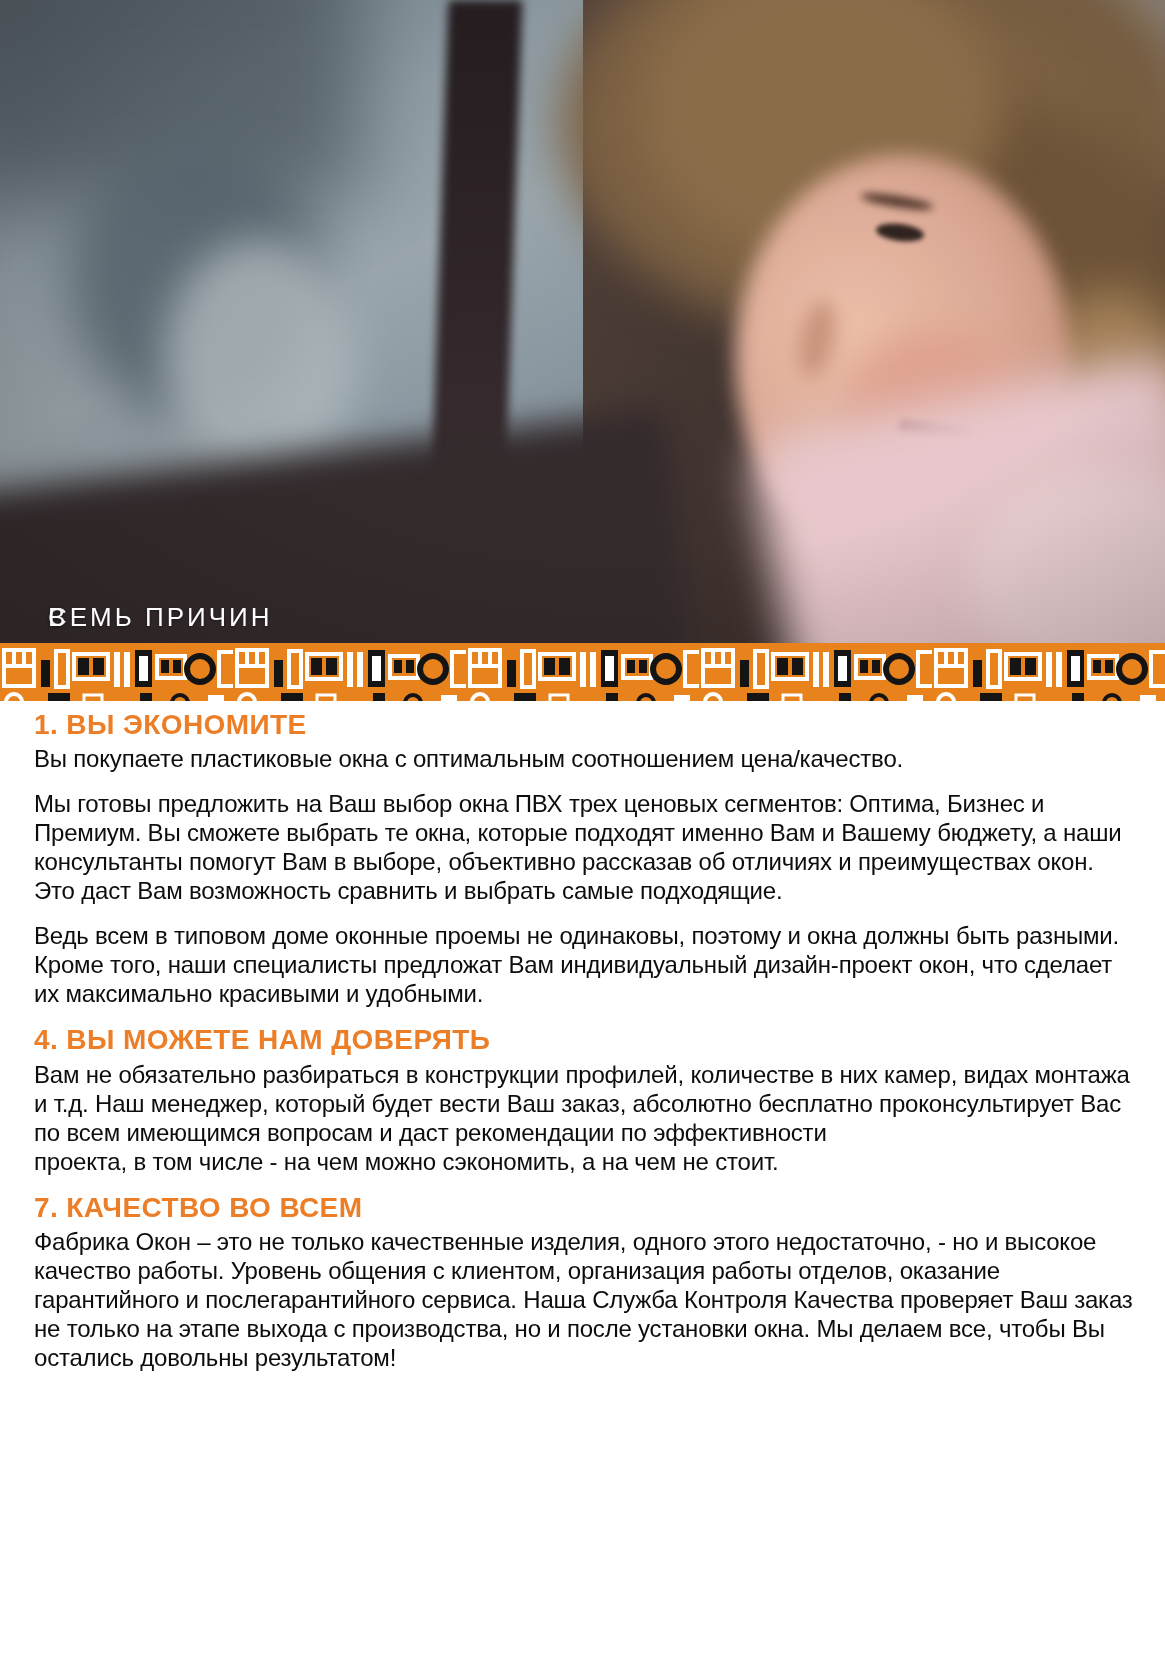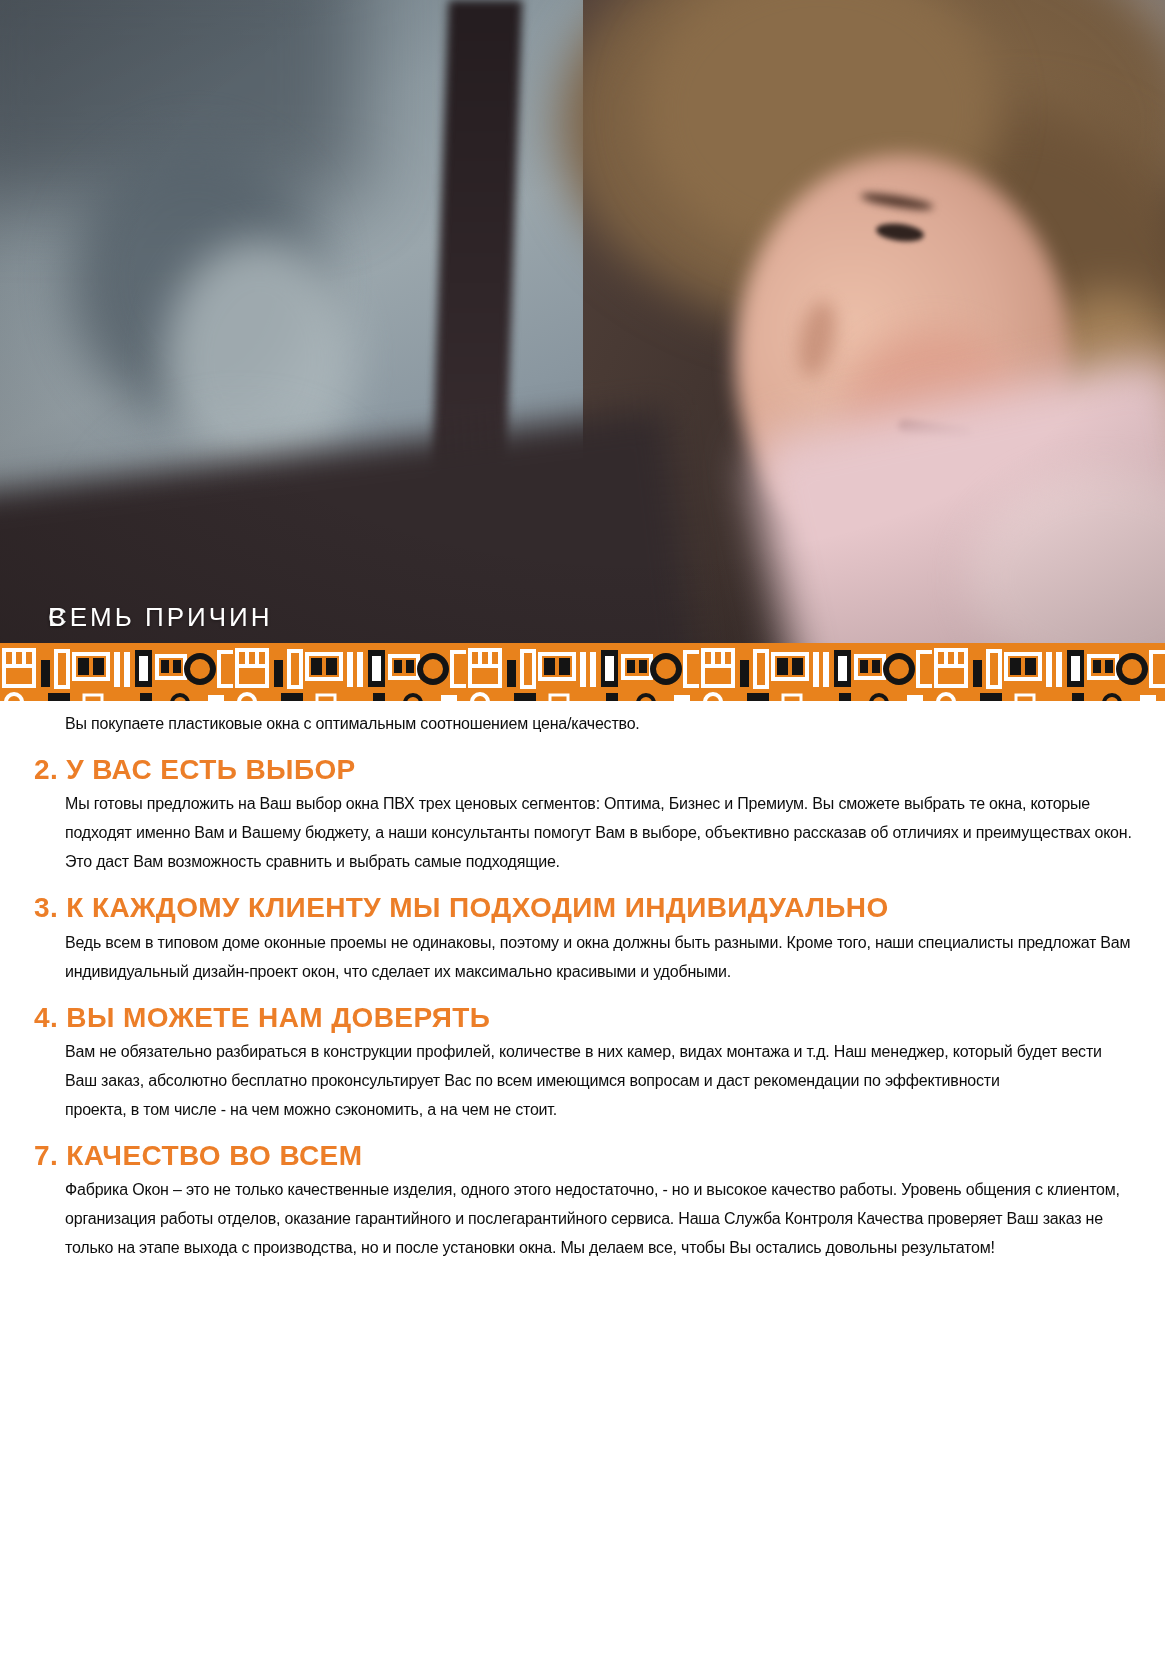--- a/index.html
+++ b/index.html
@@ -54,22 +54,22 @@
   .band{width:100%;height:58px;line-height:0;background:var(--band);}
   .band svg{display:block;}
 
   
   .content{flex:1;padding:8px 28px 0 34px;}
   .reason{margin-bottom:16px;}
   .reason-heading{
     color:var(--accent);font-size:28px;font-weight:700;letter-spacing:.4px;
     line-height:1.12;margin-bottom:4px;}
   .reason-body{
-    font-size:16px;line-height:29px;letter-spacing:-0.2px;max-width:1103px;
-    white-space:pre-line;color:var(--body-text);margin-left:31px;}
+    font-size:24px;line-height:29px;letter-spacing:-0.2px;max-width:1103px;
+    white-space:pre-line;color:var(--body-text);}
 </style>
 </head>
 <body>
 
 <div class="page">
 
   <div class="hero">
     <div class="ph-glass"></div>
     <div class="ph-glass-dark-top"></div>
     <div class="ph-reflect-hair"></div>
@@ -141,30 +141,29 @@
           <rect x="208" y="52" width="16" height="10" fill="#ffffff"></rect>
         </pattern>
       </defs>
       <rect width="1165" height="58" fill="url(#winpat)"></rect>
     </svg>
   </div>
 
   <main class="content">
 
     <section class="reason">
+      <h2 class="reason-heading">1. ВЫ ЭКОНОМИТЕ</h2>
       <p class="reason-body">Вы покупаете пластиковые окна с оптимальным соотношением цена/качество.</p>
     </section>
 
     <section class="reason">
-      <h2 class="reason-heading">2. У ВАС ЕСТЬ ВЫБОР</h2>
       <p class="reason-body">Мы готовы предложить на Ваш выбор окна ПВХ трех ценовых сегментов: Оптима, Бизнес и Премиум. Вы сможете выбрать те окна, которые подходят именно Вам и Вашему бюджету, а наши консультанты помогут Вам в выборе, объективно рассказав об отличиях и преимуществах окон. Это даст Вам возможность сравнить и выбрать самые подходящие.</p>
     </section>
 
     <section class="reason">
-      <h2 class="reason-heading">3. К КАЖДОМУ КЛИЕНТУ МЫ ПОДХОДИМ ИНДИВИДУАЛЬНО</h2>
       <p class="reason-body">Ведь всем в типовом доме оконные проемы не одинаковы, поэтому и окна должны быть разными. Кроме того, наши специалисты предложат Вам индивидуальный дизайн-проект окон, что сделает их максимально красивыми и удобными.</p>
     </section>
 
     <section class="reason">
       <h2 class="reason-heading">4. ВЫ МОЖЕТЕ НАМ ДОВЕРЯТЬ</h2>
       <p class="reason-body">Вам не обязательно разбираться в конструкции профилей, количестве в них камер, видах монтажа и т.д. Наш менеджер, который будет вести Ваш заказ, абсолютно бесплатно проконсультирует Вас по всем имеющимся вопросам и даст рекомендации по эффективности
 проекта, в том числе  -  на чем можно сэкономить, а на чем не стоит.</p>
     </section>
 
 

